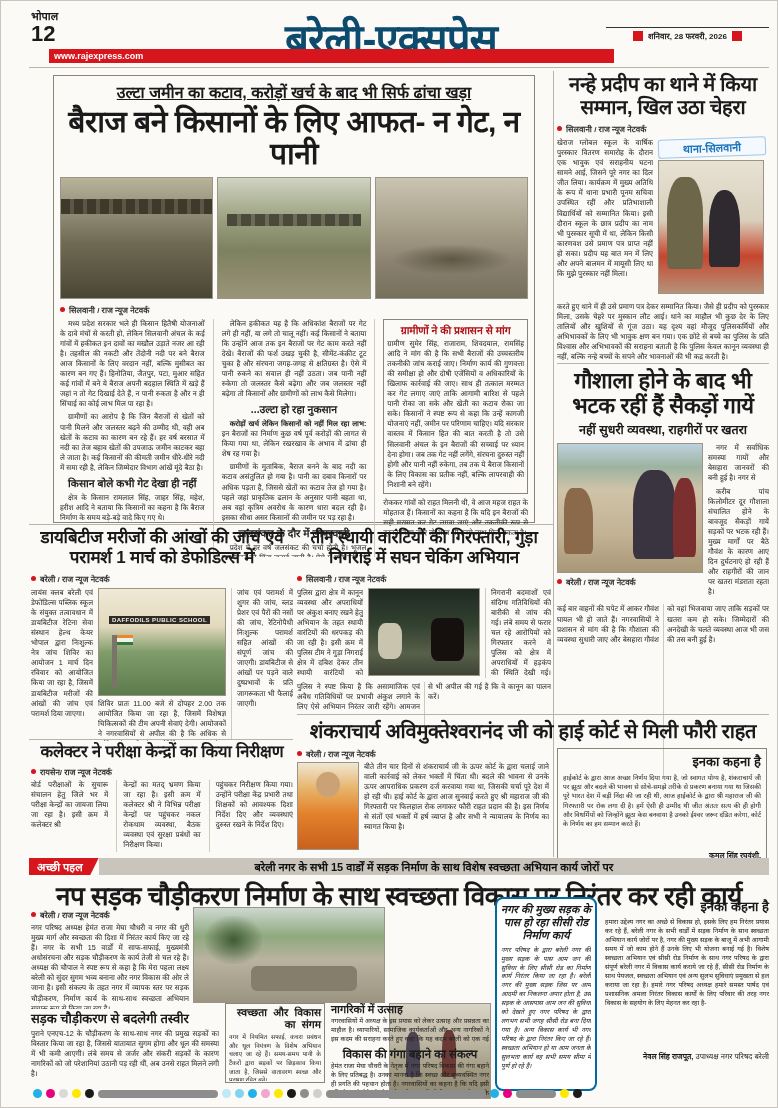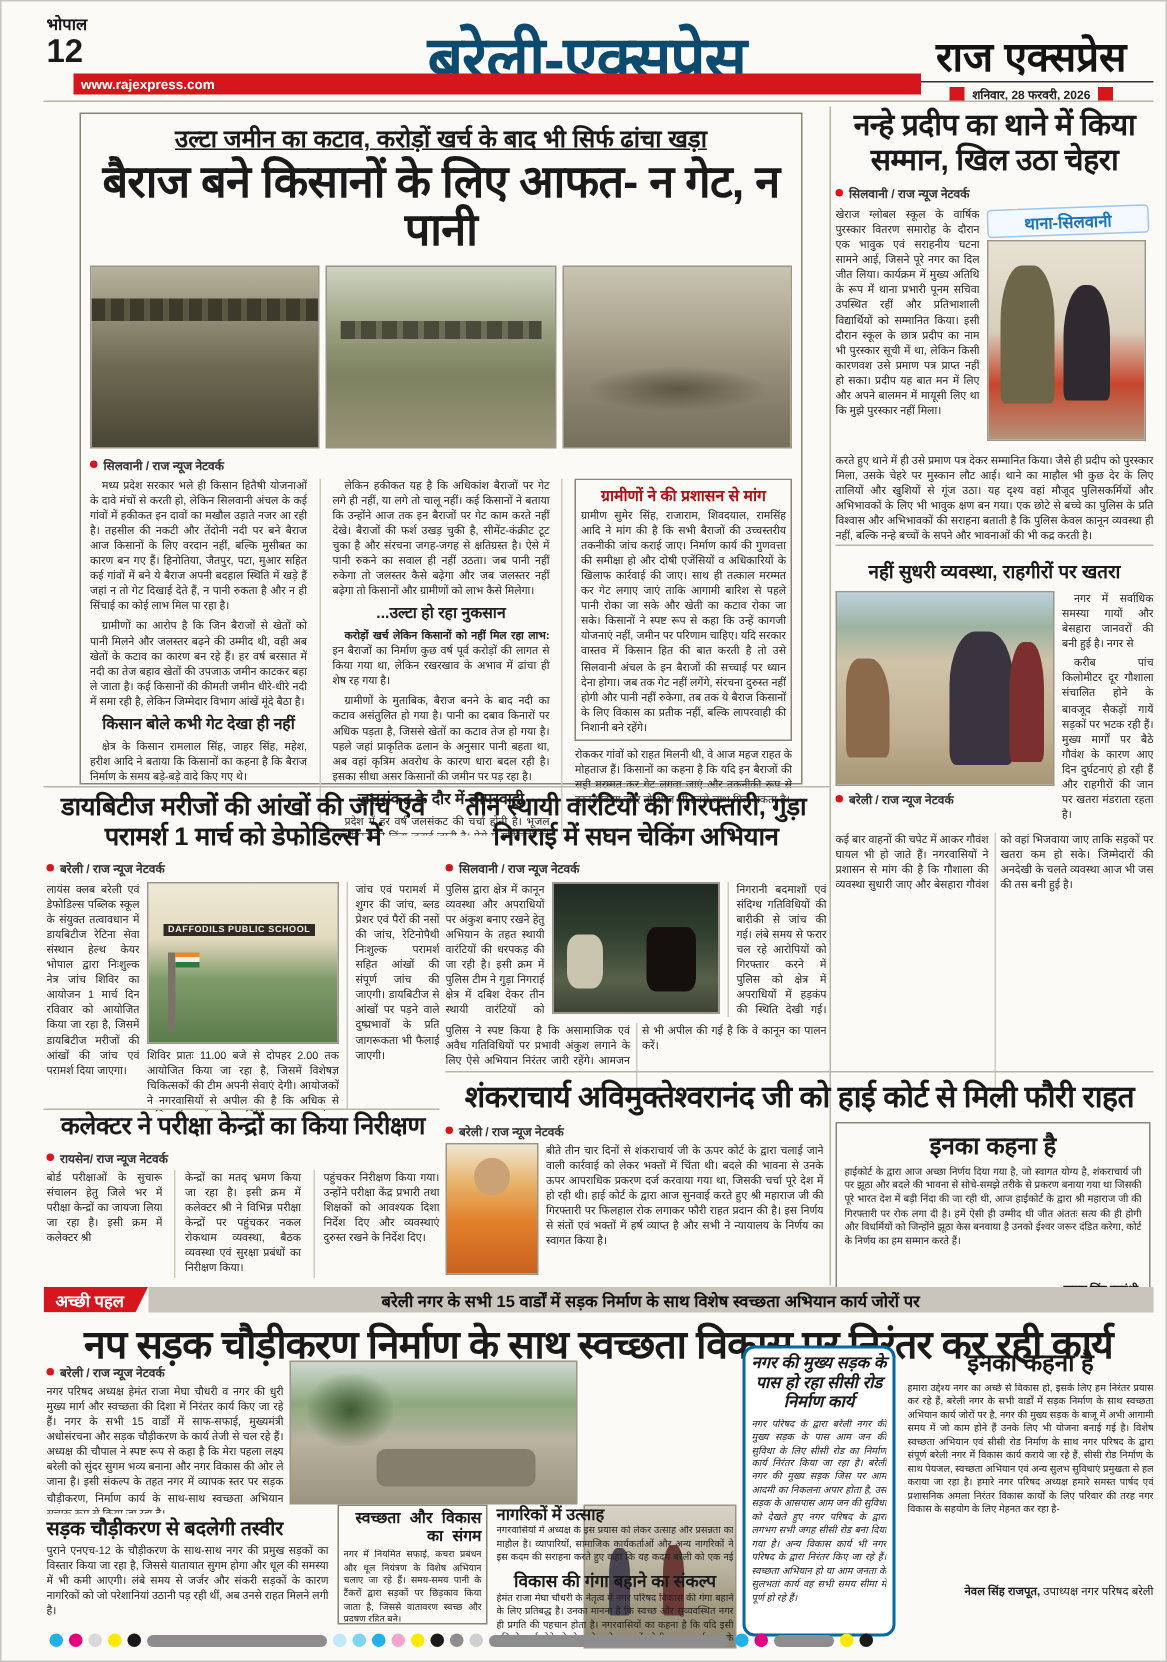--- a/index.html
+++ b/index.html
@@ -30,21 +30,21 @@
   .byline .dot { width:5px; height:5px; border-radius:50%; background:#d6151c; flex:0 0 auto; }
   .bodytext { font-size:7.2px; line-height:1.4; text-align:justify; color:#222; }
   .bodytext p { margin-bottom:3px; text-indent:8px; }
   .bold-lead { font-weight:bold; }
   .colrow { display:flex; gap:8px; }
   .col { flex:1; }
   .vdivide { border-left:1px solid #cfcabe; }
   .hdivide { border-top:1px solid #b9b4a8; }
   .boxed { border:1px solid #8a8578; padding:4px; }
   .red-boxhead { color:#b01116; font-size:10.5px; font-weight:bold; text-align:center; margin-bottom:2px; }
-  .quote-title { font-size:16px; font-weight:bold; text-align:center; margin-bottom:3px; }
+  .quote-title { font-size:13px; font-weight:bold; text-align:right; margin-bottom:3px; }
   .quote-sign { font-size:7.6px; font-weight:bold; text-align:right; margin-top:3px; }
   .station-tag { color:#1b75bb; font-weight:bold; font-size:11px; text-align:center;
      border:1px solid #9fc6e8; border-radius:3px; padding:1px 3px; transform:rotate(-2deg); background:#f4f9ff; }
 
   .photo { position:relative; overflow:hidden; border:1px solid #9a9588; }
   .photo .sign { position:absolute; left:8%; top:26%; background:#2e2a24; color:#f3efe4; font-size:6px; font-weight:bold; padding:1px 3px; letter-spacing:0.4px; }
 
   
   .marks { display:flex; align-items:center; gap:4px; }
   .mark { width:9px; height:9px; border-radius:50%; }
@@ -58,21 +58,20 @@
 <body>
 
 <div class="page">
 
   <div class="abs" style="left:30px; top:7px;">
     <div class="city">भोपाल</div>
     <div class="pageno">12</div>
   </div>
   <div class="abs masthead-title" style="left:120px; top:8px; width:540px;">बरेली-एक्सप्रेस</div>
   <div class="abs" style="left:605px; top:24px; width:163px;">
-    <div class="brand">राज एक्सप्रेस</div>
     <div class="datebox" style="margin-top:2px; display:flex; align-items:center; justify-content:center; gap:5px;">
       <span class="redsq" style="width:10px; height:10px; display:inline-block;"></span>
       <span>शनिवार, 28 फरवरी, 2026</span>
       <span class="redsq" style="width:10px; height:10px; display:inline-block;"></span>
     </div>
   </div>
   <div class="abs redbar" style="left:28px; top:48px; width:565px;">
     <span>www.rajexpress.com</span>
   </div>
   <div class="abs hdivide" style="left:28px; top:66px; width:740px;"></div>
@@ -145,20 +144,21 @@
     </div>
     <div class="colrow" style="margin-top:4px;">
       <div class="col bodytext" style="height:82px; overflow:hidden;">करते हुए थाने में ही उसे प्रमाण पत्र देकर सम्मानित किया। जैसे ही प्रदीप को पुरस्कार मिला, उसके चेहरे पर मुस्कान लौट आई। थाने का माहौल भी कुछ देर के लिए तालियों और खुशियों से गूंज उठा। यह दृश्य वहां मौजूद पुलिसकर्मियों और अभिभावकों के लिए भी भावुक क्षण बन गया। एक छोटे से बच्चे का पुलिस के प्रति विश्वास और अभिभावकों की सराहना बताती है कि पुलिस केवल कानून व्यवस्था ही नहीं, बल्कि नन्हे बच्चों के सपने और भावनाओं की भी कद्र करती है।</div>
     </div>
   </div>
 
   <div class="abs" style="left:552px; top:70px; height:786px; border-left:1px solid #b9b4a8;"></div>
   <div class="abs hdivide" style="left:556px; top:362px; width:212px;"></div>
 
   <div class="abs" style="left:556px; top:368px; width:212px; height:372px;">
+    <div style="font-size:22px; font-weight:bold; text-align:center; line-height:1.12; letter-spacing:-0.3px;">गौशाला होने के बाद भी भटक रहीं हैं सैकड़ों गायें</div>
     <div style="font-size:12.5px; font-weight:bold; text-align:center; margin-top:3px;">नहीं सुधरी व्यवस्था, राहगीरों पर खतरा</div>
     <div style="display:flex; gap:5px; margin-top:5px;">
       <div style="width:146px;">
         <div class="photo" style="width:146px; height:130px; background:
           linear-gradient(180deg,#bcd2de 0%,#9db3a0 18%,#cfc3a8 36%,#c3b294 70%,#a99877 100%);">
           <div class="abs" style="left:4%; top:34%; width:20%; height:52%; background:#8a6a4a; border-radius:30% 45% 10% 10%;"></div>
           <div class="abs" style="left:52%; top:20%; width:30%; height:70%; background:#3a3440; border-radius:40% 40% 10% 10%;"></div>
           <div class="abs" style="left:80%; top:26%; width:16%; height:62%; background:#7c2f2f; border-radius:40% 40% 10% 10%;"></div>
         </div>
         <div class="byline" style="margin-top:3px;">

